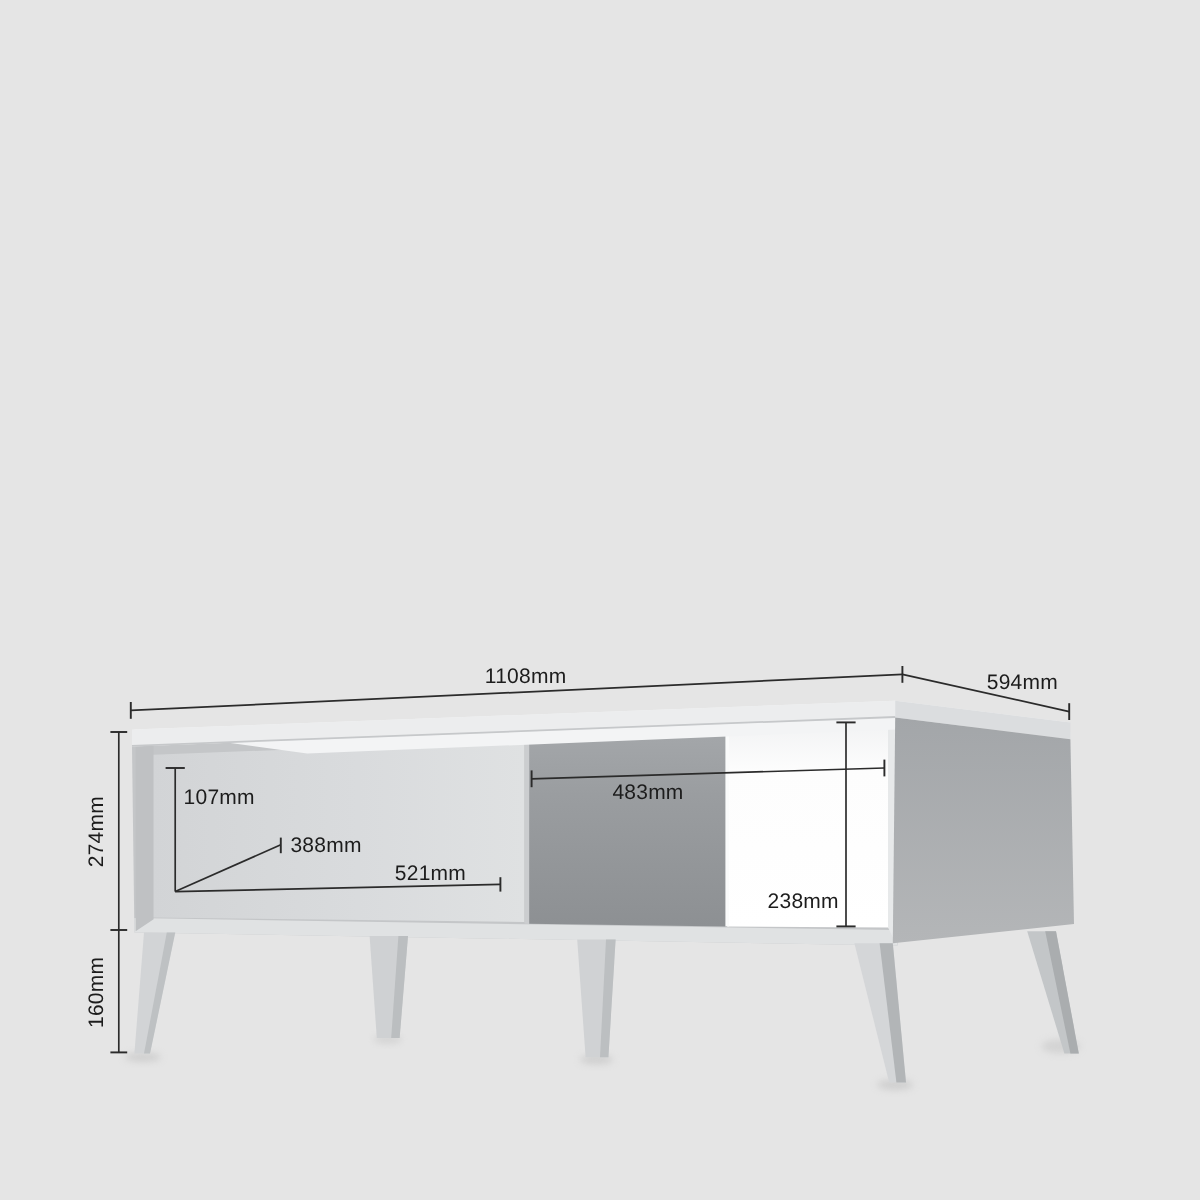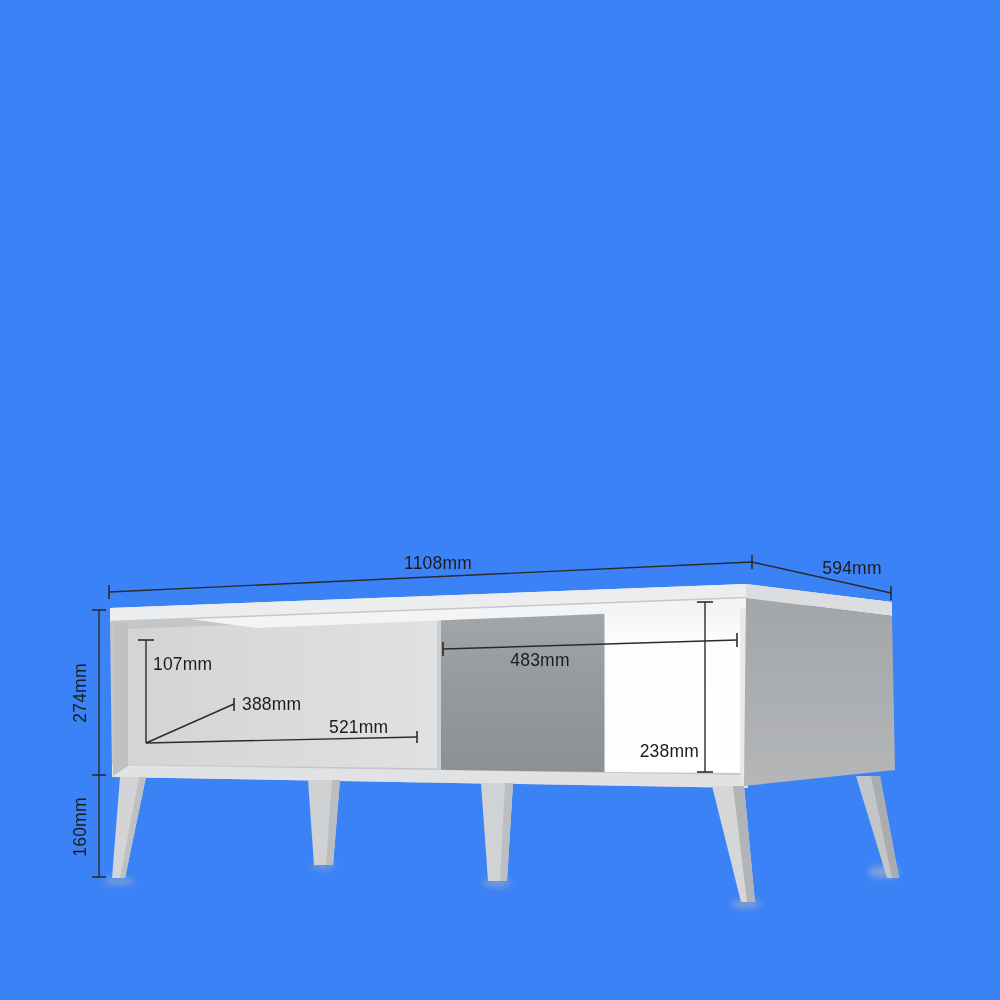--- a/index.html
+++ b/index.html
@@ -1,19 +1,19 @@
 <!DOCTYPE html>
 <html><head>
 <meta charset="utf-8">
 <style>
   html,body{margin:0;padding:0;background:#ffffff;}
   .canvas{
     position:relative;
     width:1000px;height:1000px;
-    background:#3b82f6;
+    background:#e5e5e5;
     font-family:"Liberation Sans", sans-serif;
     overflow:hidden;
   }
   svg{display:block;}
   .dim-line{stroke:#2b2b2b;stroke-width:1.4;fill:none;}
   .dim-tick{stroke:#2b2b2b;stroke-width:1.6;fill:none;}
   .dim-label{
     font-family:"Liberation Sans", sans-serif;
     font-size:17.5px;
     fill:#1c1c1c;

